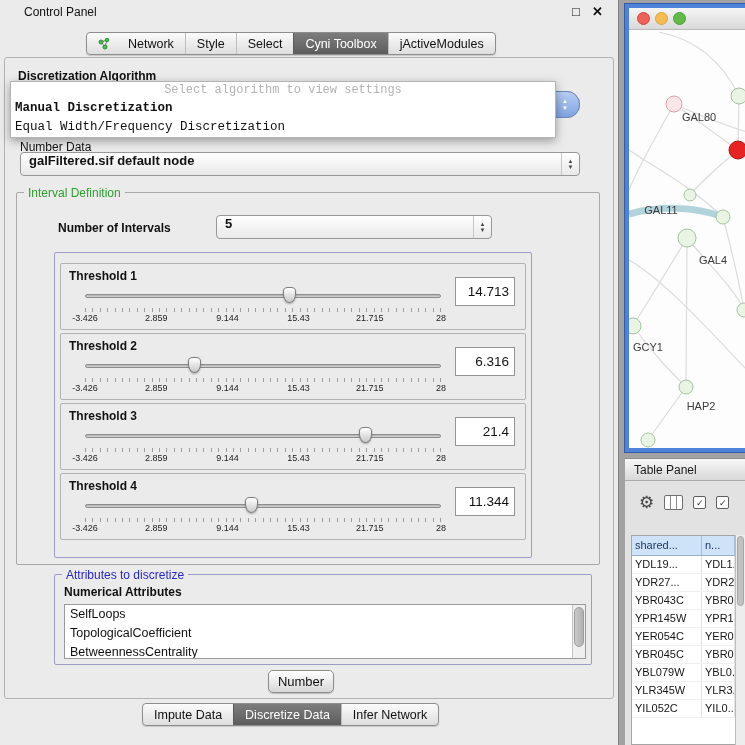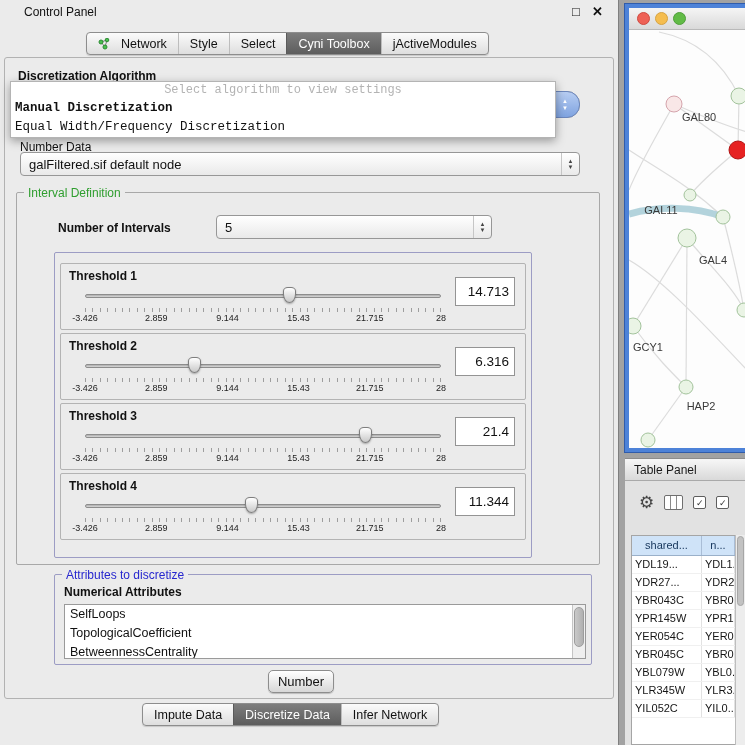--- a/index.html
+++ b/index.html
@@ -11,32 +11,32 @@
   .control-panel{position:absolute;left:0;top:0;width:619px;height:745px;background:#ebebeb;border-right:1px solid #7f7f7f;}
   .cp-title{position:absolute;left:24px;top:5px;font-size:12px;color:#111;}
   .win-btn{position:absolute;top:4px;font-size:13px;color:#111;}
   .win-btn.restore{left:572px;}
   .win-btn.close{left:592px;font-weight:bold;}
 
   .seg-strip{position:absolute;display:flex;height:23px;border:1px solid #8d8d8d;border-radius:4px;
              background:linear-gradient(#fbfbfb,#dedede);overflow:hidden;box-shadow:0 1px 1px rgba(0,0,0,.15);}
   .top-strip{left:86px;top:32px;}
   .bottom-strip{left:142px;top:703px;}
-  .seg{display:flex;align-items:center;gap:10px;padding:0 11px;font-size:12.5px;color:#111;
+  .seg{display:flex;align-items:center;gap:17px;padding:0 11px;font-size:12.5px;color:#111;
        border-left:1px solid #bdbdbd;white-space:nowrap;}
   .seg:first-child{border-left:none;}
   .seg.selected{background:linear-gradient(#7d7d7d,#5d5d5d);color:#fff;border-left-color:#5a5a5a;}
   .tabicon svg{display:block;}
 
   .content-frame{position:absolute;left:4px;top:57px;width:610px;height:642px;border:1px solid #b2b2b2;
                  border-radius:3px;background:#ebebeb;}
 
   .algo-title{position:absolute;left:18px;top:69px;font-size:12px;font-weight:bold;color:#111;z-index:1;}
   .combo{position:absolute;border:1px solid #979797;border-radius:4px;background:linear-gradient(#ffffff,#e9e9e9);
-         display:flex;align-items:center;font-size:13px;color:#111;}
+         display:flex;font-size:13px;color:#111;font-weight:bold;}
   .combo-text{padding-left:8px;flex:1;white-space:nowrap;overflow:hidden;}
   .stepper{width:18px;display:flex;flex-direction:column;align-items:center;justify-content:center;
            font-size:6px;line-height:6px;color:#444;border-left:1px solid #c6c6c6;align-self:stretch;}
   .algo-combo{left:20px;top:91px;width:560px;height:27px;border-radius:13px;z-index:2;}
   .combo-cap{position:absolute;right:-1px;top:-1px;bottom:-1px;width:30px;border-radius:0 13px 13px 0;
              background:linear-gradient(#b7cdf2,#7fa3e0);border:1px solid #6c87bd;display:flex;flex-direction:column;
              align-items:center;justify-content:center;font-size:6px;line-height:7px;color:#fff;}
   .dropdown{position:absolute;left:10px;top:81px;width:546px;height:57px;background:#fff;border:1px solid #b4b4b4;
             box-shadow:0 3px 9px rgba(0,0,0,.35);z-index:5;overflow:hidden;}
   .opt{height:19px;line-height:19px;padding-left:4px;font-size:12.5px;color:#111;font-family:Liberation Mono, monospace;}
@@ -113,21 +113,21 @@
            background:linear-gradient(90deg,#fff 0 5px,#8a8a8a 5px 6px,#fff 6px 11px,#8a8a8a 11px 12px,#fff 12px 19px);}
   .chkicon{width:13px;height:13px;border:1px solid #5e5e5e;background:#fff;font-size:9px;line-height:12px;
            text-align:center;color:#333;border-radius:2px;}
   .tp-table{position:absolute;left:6px;top:76px;right:10px;bottom:0;background:#fff;border:1px solid #a5a5a5;
             border-right:none;overflow:hidden;}
   .tp-row{display:flex;height:18px;border-bottom:1px solid #f0f0f0;}
   .tp-row.tp-head{height:20px;border-bottom:1px solid #9ab0c9;}
   .tp-cell{padding:2px 3px;font-size:11px;color:#161616;border-right:1px solid #e2e2e2;white-space:nowrap;overflow:hidden;}
   .c1{width:70px;}
   .c2{flex:1;}
-  .hc{background:var(--table-header-blue,#cfe3f8);border-right:1px solid #a9bdd6;color:#16365c;text-align:center;padding-top:3px;}
+  .hc{background:var(--table-header-blue,#cfe3f8);border-right:1px solid #a9bdd6;color:#16365c;padding-top:3px;}
   .tp-scroll{position:absolute;right:0;top:76px;bottom:0;width:10px;background:#ededed;border-left:1px solid #bdbdbd;}
   .tp-thumb{position:absolute;left:1px;right:1px;top:1px;height:70px;background:#c2c2c2;border:1px solid #a6a6a6;border-radius:4px;}
 </style>
 </head>
 <body>
 
 <div class="control-panel">
   <div class="cp-title">Control Panel</div>
   <div class="win-btn restore">□</div>
   <div class="win-btn close">✕</div>

